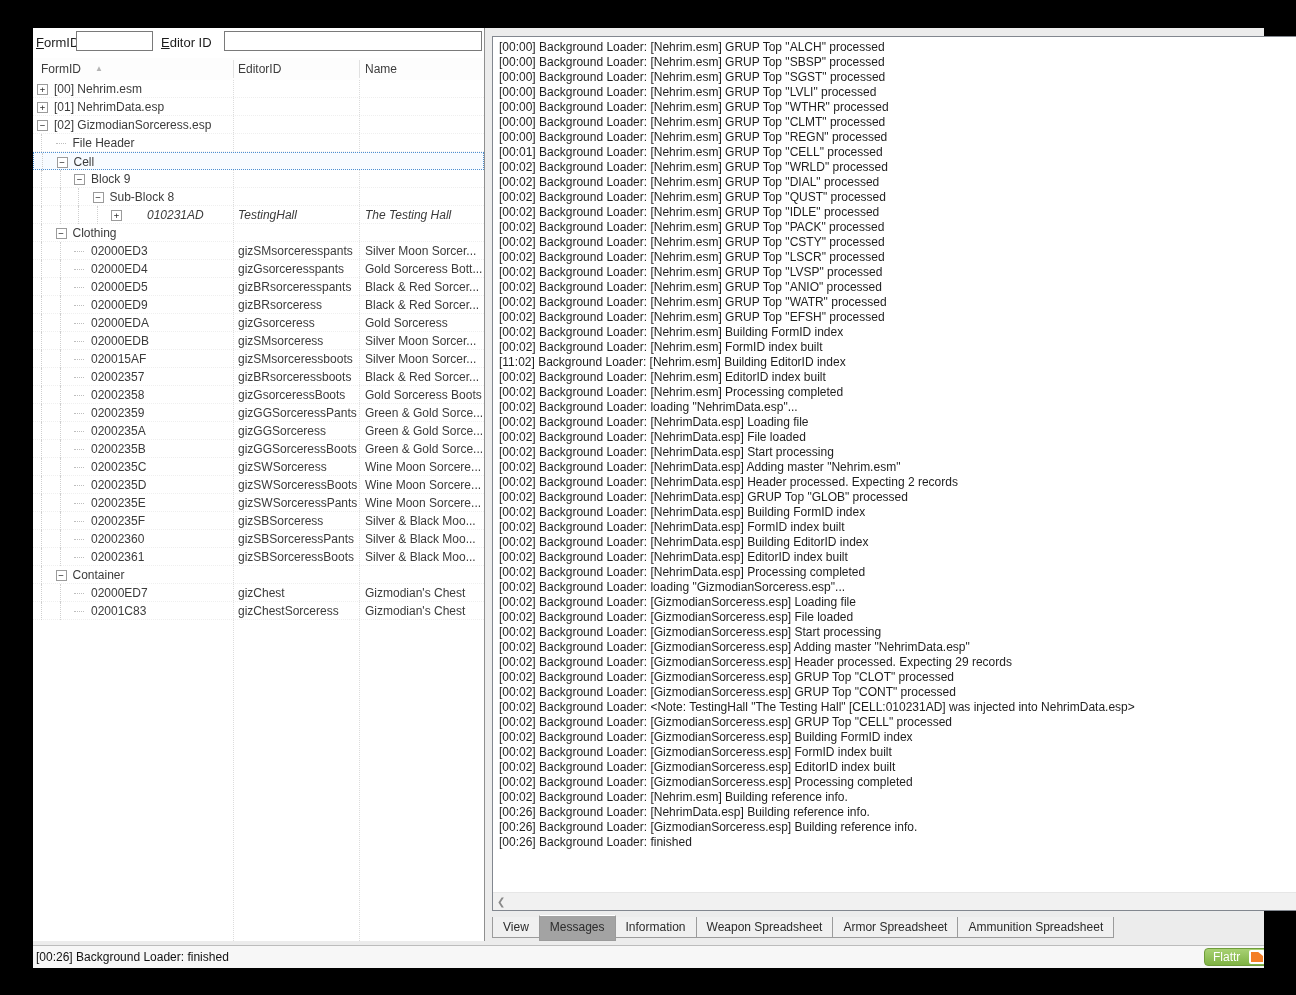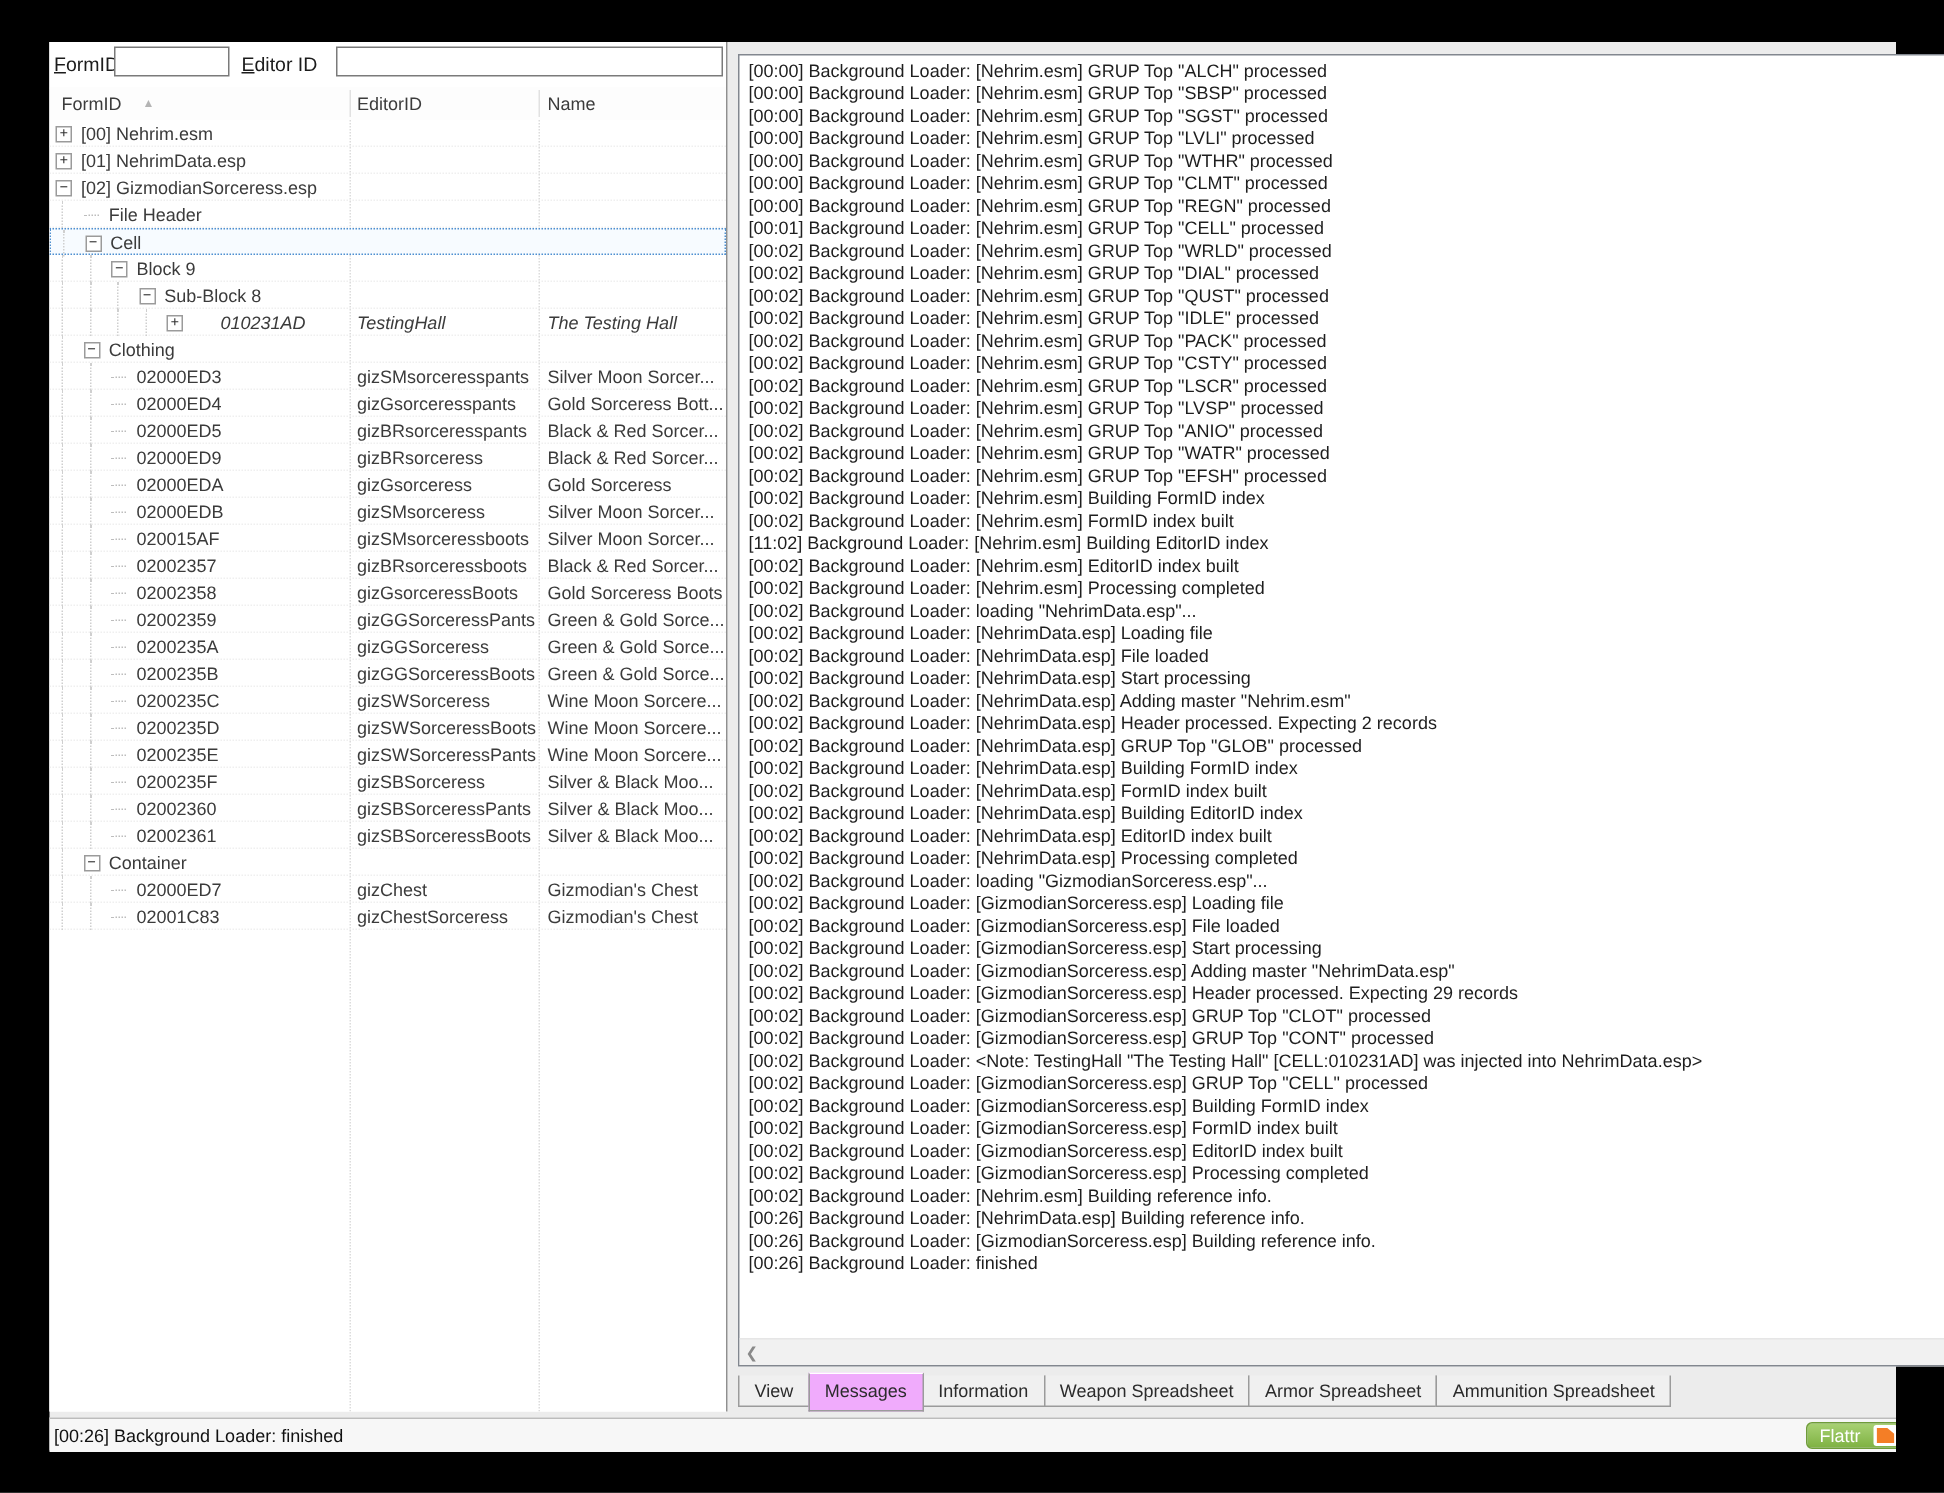--- a/index.html
+++ b/index.html
@@ -52,21 +52,21 @@
   .log-lines{position:absolute;left:0;top:3px;right:0;padding-left:6px;}
   .log-line{font-size:12px;line-height:15px;color:#1e1e1e;white-space:nowrap;}
   .hscroll{position:absolute;left:0;right:0;bottom:0;height:17px;background:#f1f1f1;
            border-top:1px solid #e6e6e6;}
   .hscroll .larr{position:absolute;left:4px;top:3px;font-size:10px;color:#8a8a8a;}
 
   .tab-strip{position:absolute;left:0;top:887px;width:100%;height:30px;}
   .tab{display:inline-block;vertical-align:top;height:20px;line-height:20px;padding:0 10px;
        margin-top:2px;font-size:12px;color:#2b2b2b;background:#f0f0f0;
        border:1px solid #9b9b9b;border-top:none;margin-right:-1px;}
-  .tab.active{background:#f0abfc;height:24px;line-height:22px;margin-top:0;position:relative;z-index:2;
+  .tab.active{background:#a3a3a3;height:24px;line-height:22px;margin-top:0;position:relative;z-index:2;
               border-top:1px solid #fff;}
 
   
   .status-bar{position:absolute;left:0;top:917px;width:100%;height:22px;background:#f7f7f7;
               border-top:1px solid #bcbcbc;overflow:hidden;}
   .status-text{position:absolute;left:3px;top:4px;font-size:12px;color:#111;}
   .flattr-btn{position:absolute;right:-4px;top:2px;height:18px;width:64px;border-radius:4px;
               background:linear-gradient(#a8d173,#7fb243);border:1px solid #6f9c3a;
               color:#fff;font-size:12px;line-height:17px;padding-left:8px;box-sizing:border-box;}
   .flattr-ico{position:absolute;right:2px;top:1px;width:16px;height:14px;background:#fff;

